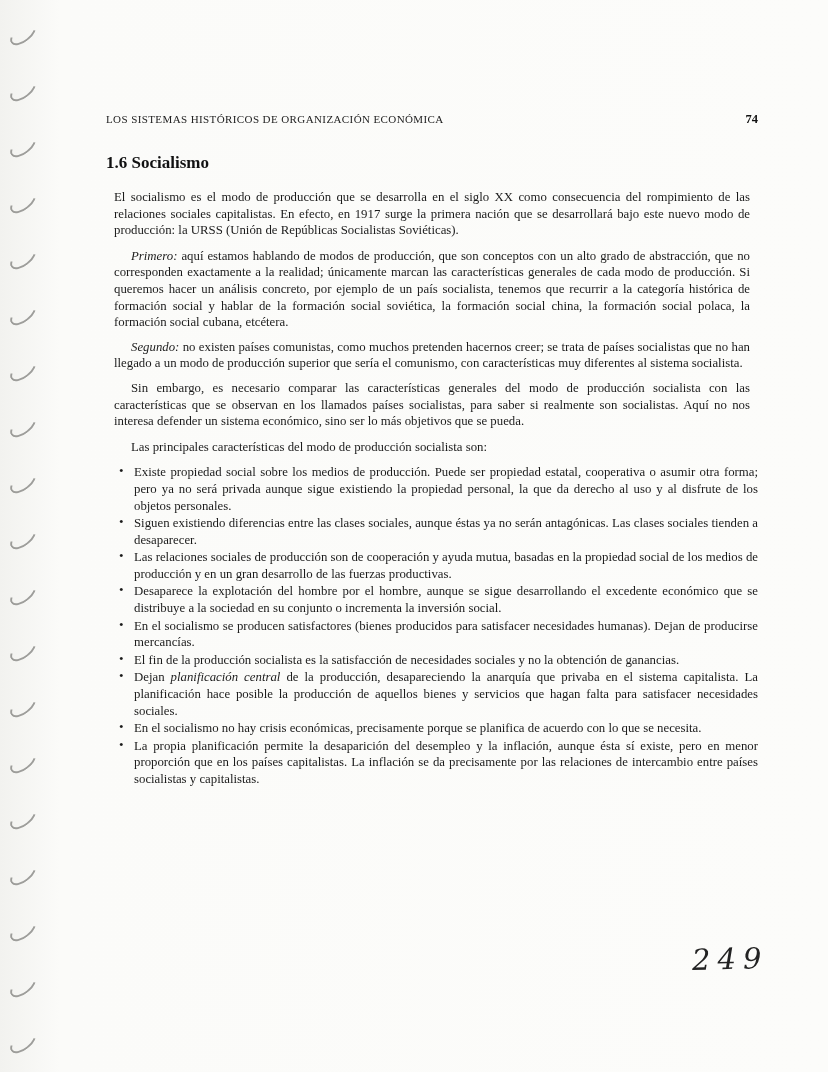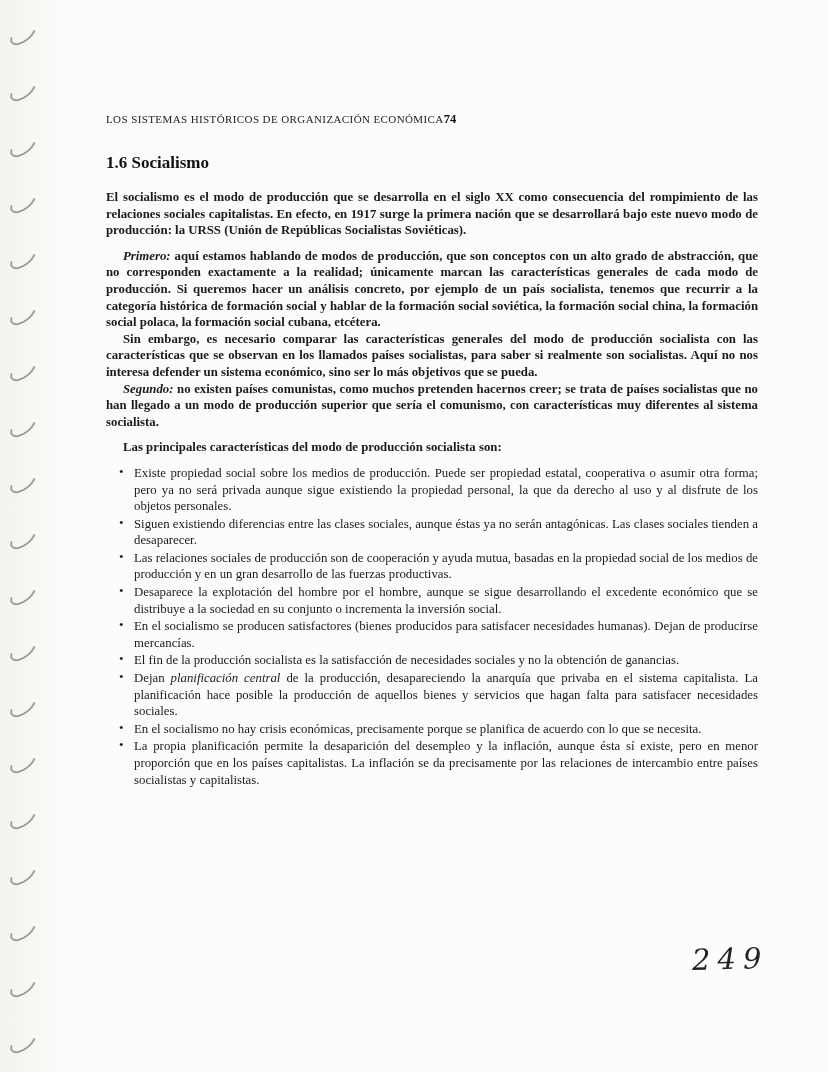--- a/index.html
+++ b/index.html
@@ -31,20 +31,21 @@
     opacity: 0.85;
   }
   .page-content {
     position: absolute;
     left: 106px;
     top: 112px;
     width: 652px;
   }
   .header-row {
     display: flex;
+    justify-content: space-between;
     align-items: baseline;
   }
   .running-head {
     font-size: 11px;
     letter-spacing: 0.4px;
     font-weight: 500;
     color: #222;
   }
   .page-num {
     font-weight: bold;
@@ -57,21 +58,21 @@
     font-size: 17px;
     font-weight: bold;
     color: #111;
   }
   .body-text {
     font-size: 12.8px;
     line-height: 16.6px;
     text-align: justify;
     color: #1b1b1b;
   }
-  .para { margin: 0; font-weight: bold; }
+  .para { margin: 8px; }
   .para.indent { text-indent: 17px; }
   .para.gap-before { margin-top: 9px; }
   .para em { font-style: italic; }
   ul.bullets {
     list-style: none;
     margin-top: 9px;
     padding-left: 13px;
   }
   ul.bullets li {
     position: relative;
@@ -132,23 +133,23 @@
 
     <h1 class="section-title">1.6 Socialismo</h1>
 
     <div class="body-text">
 
       <p class="para"><em></em><span>El socialismo es el modo de producción que se desarrolla en el siglo XX como consecuencia del rompimiento de las relaciones sociales capitalistas. En efecto, en 1917 surge la primera nación que se desarrollará bajo este nuevo modo de producción: la URSS (Unión de Repúblicas Socialistas Soviéticas).</span></p>
 
 
       <p class="para indent gap-before"><em>Primero: </em><span>aquí estamos hablando de modos de producción, que son conceptos con un alto grado de abstracción, que no corresponden exactamente a la realidad; únicamente marcan las características generales de cada modo de producción. Si queremos hacer un análisis concreto, por ejemplo de un país socialista, tenemos que recurrir a la categoría histórica de formación social y hablar de la formación social soviética, la formación social china, la formación social polaca, la formación social cubana, etcétera.</span></p>
 
+      <p class="para indent"><em>Segundo: </em><span>no existen países comunistas, como muchos pretenden hacernos creer; se trata de países socialistas que no han llegado a un modo de producción superior que sería el comunismo, con características muy diferentes al sistema socialista.</span></p>
+
       <p class="para indent"><em></em><span>Sin embargo, es necesario comparar las características generales del modo de producción socialista con las características que se observan en los llamados países socialistas, para saber si realmente son socialistas. Aquí no nos interesa defender un sistema económico, sino ser lo más objetivos que se pueda.</span></p>
-
-      <p class="para indent"><em>Segundo: </em><span>no existen países comunistas, como muchos pretenden hacernos creer; se trata de países socialistas que no han llegado a un modo de producción superior que sería el comunismo, con características muy diferentes al sistema socialista.</span></p>
 
       <p class="para indent gap-before"><em></em><span>Las principales características del modo de producción socialista son:</span></p>
 
       <ul class="bullets">
         <li><span class="bullet">•</span><span>Existe propiedad social sobre los medios de producción. Puede ser propiedad estatal, cooperativa o asumir otra forma; pero ya no será privada aunque sigue existiendo la propiedad personal, la que da derecho al uso y al disfrute de los objetos personales.</span></li>
         <li><span class="bullet">•</span><span>Siguen existiendo diferencias entre las clases sociales, aunque éstas ya no serán antagónicas. Las clases sociales tienden a desaparecer.</span></li>
         <li><span class="bullet">•</span><span>Las relaciones sociales de producción son de cooperación y ayuda mutua, basadas en la propiedad social de los medios de producción y en un gran desarrollo de las fuerzas productivas.</span></li>
         <li><span class="bullet">•</span><span>Desaparece la explotación del hombre por el hombre, aunque se sigue desarrollando el excedente económico que se distribuye a la sociedad en su conjunto o incrementa la inversión social.</span></li>
         <li><span class="bullet">•</span><span>En el socialismo se producen satisfactores (bienes producidos para satisfacer necesidades humanas). Dejan de producirse mercancías.</span></li>
         <li><span class="bullet">•</span><span>El fin de la producción socialista es la satisfacción de necesidades sociales y no la obtención de ganancias.</span></li>

